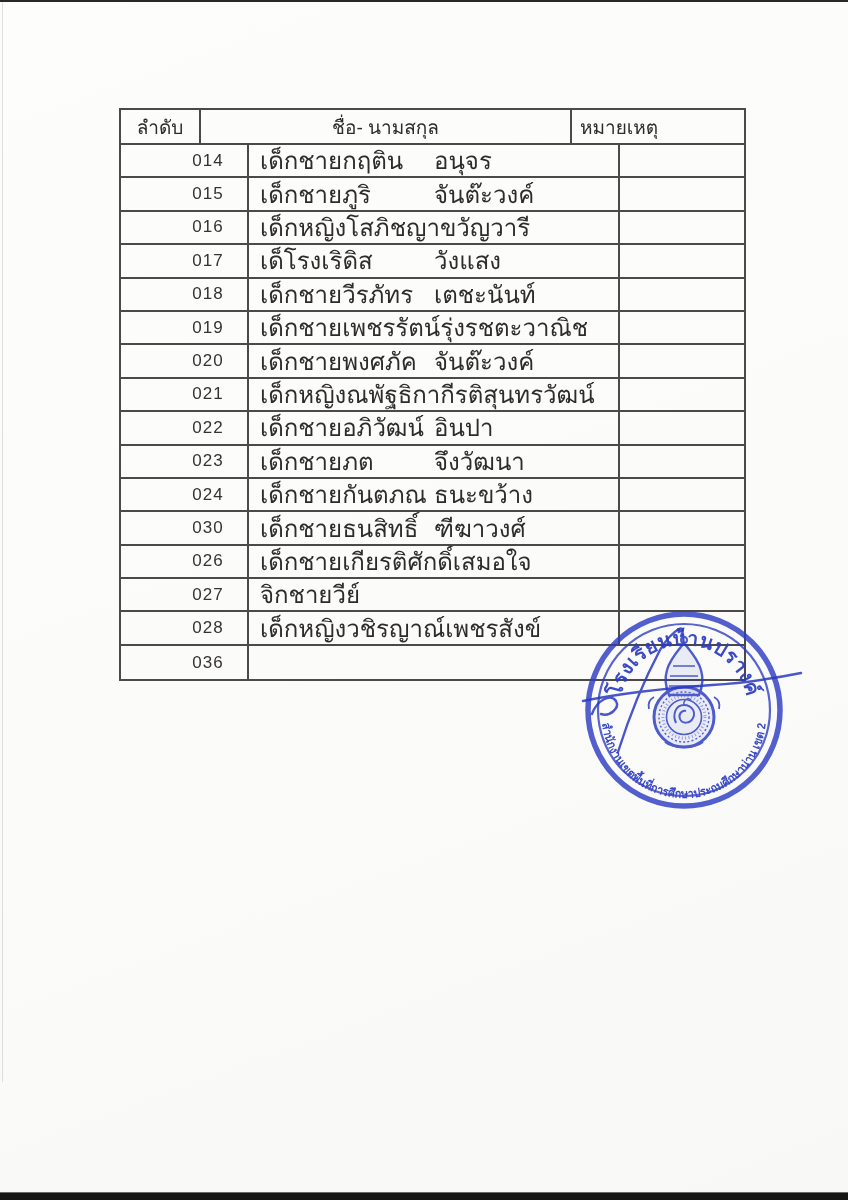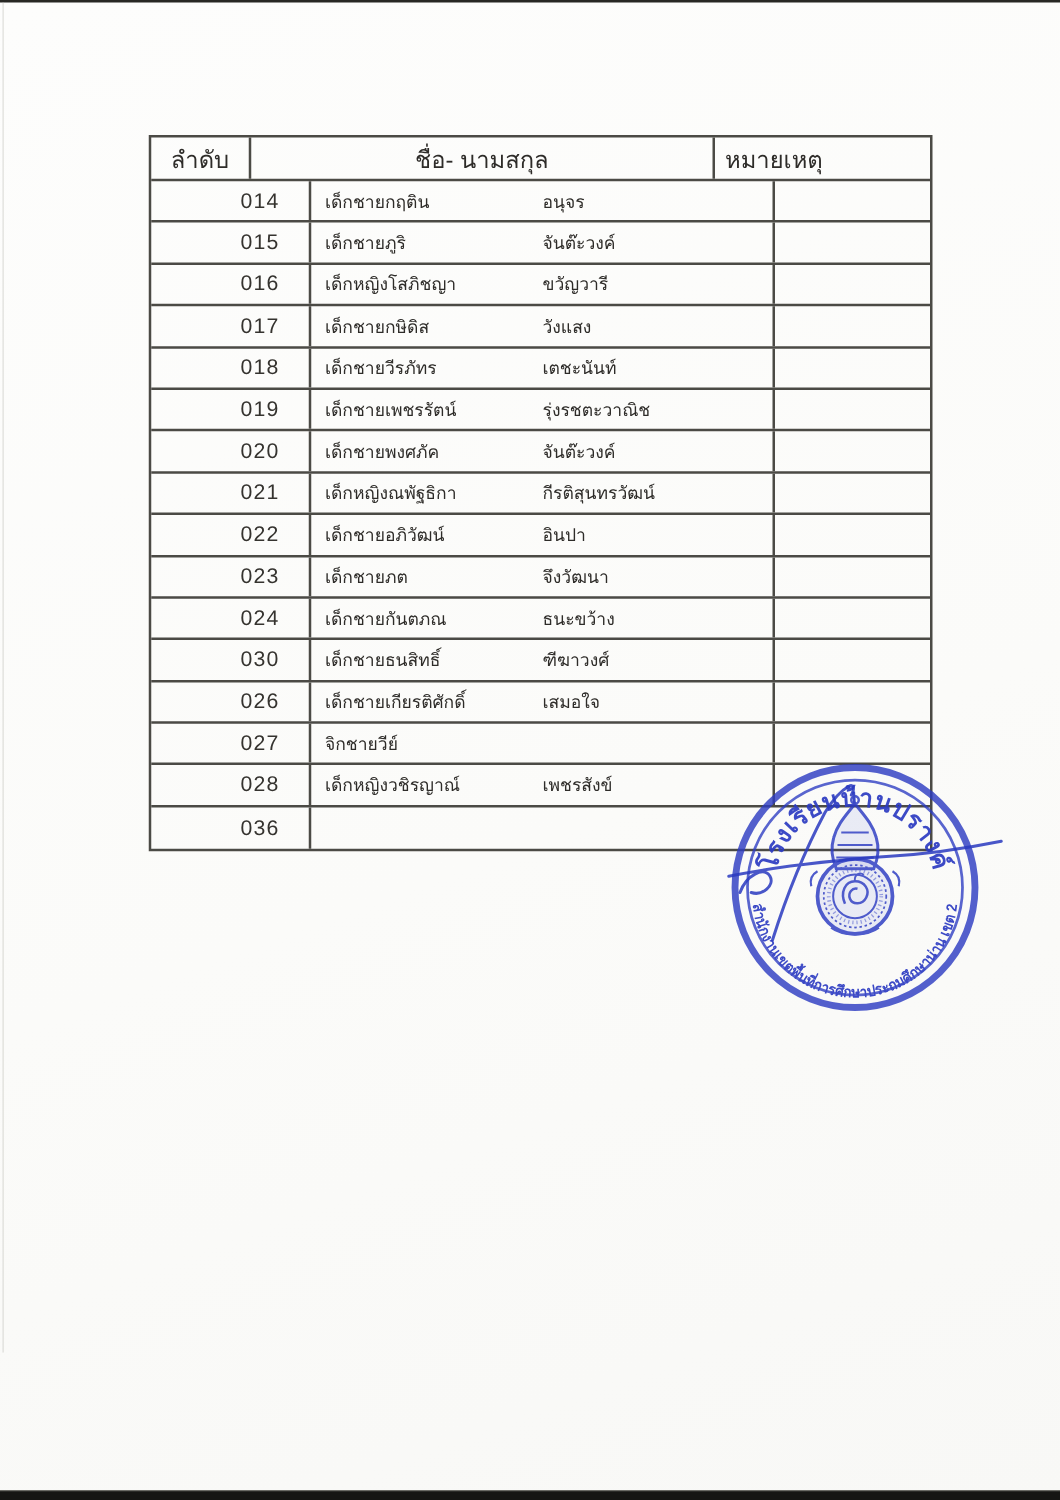--- a/index.html
+++ b/index.html
@@ -27,21 +27,21 @@
   .thead,.trow{
     display:grid;grid-template-columns:80px 371px auto;
     box-sizing:border-box;
   }
   .thead{height:35px;border-bottom:2px solid var(--line,#4b4a45);}
   .trow{height:33.4px;border-bottom:2px solid var(--line,#4b4a45);padding-left:48px;}
   .trow:last-child{border-bottom:none;}
   .cell{box-sizing:border-box;border-right:2px solid var(--line,#4b4a45);display:flex;align-items:center;overflow:hidden;white-space:nowrap;}
   .cell:last-child{border-right:none;}
   .c-no{justify-content:center;font-size:17px;letter-spacing:1px;color:#35332f;}
-  .c-name{padding-left:11px;font-size:14px;}
+  .c-name{padding-left:11px;font-size:24px;}
   .c-name .fname{flex:0 0 174px;}
   .c-remark{padding-left:8px;font-size:19px;}
   .h-cell{font-size:19px;}
   .h-no,.h-name{justify-content:center;}
   .h-remark{justify-content:flex-start;padding-left:8px;border-radius:11px;}
 
   
   .stamp{
     position:absolute;left:570px;top:596px;width:228px;height:228px;
     color:var(--ink,#2c3bc2);z-index:3;opacity:.92;
@@ -86,21 +86,21 @@
         <div class="cell c-no">016</div>
         <div class="cell c-name">
           <span class="fname">เด็กหญิงโสภิชญา</span>
           <span class="lname">ขวัญวารี</span>
         </div>
         <div class="cell c-remark"></div>
       </div>
       <div class="trow">
         <div class="cell c-no">017</div>
         <div class="cell c-name">
-          <span class="fname">เด็กชายกษิดิส</span>
+          <span class="fname">เด็โรงเริดิส</span>
           <span class="lname">วังแสง</span>
         </div>
         <div class="cell c-remark"></div>
       </div>
       <div class="trow">
         <div class="cell c-no">018</div>
         <div class="cell c-name">
           <span class="fname">เด็กชายวีรภัทร</span>
           <span class="lname">เตชะนันท์</span>
         </div>

